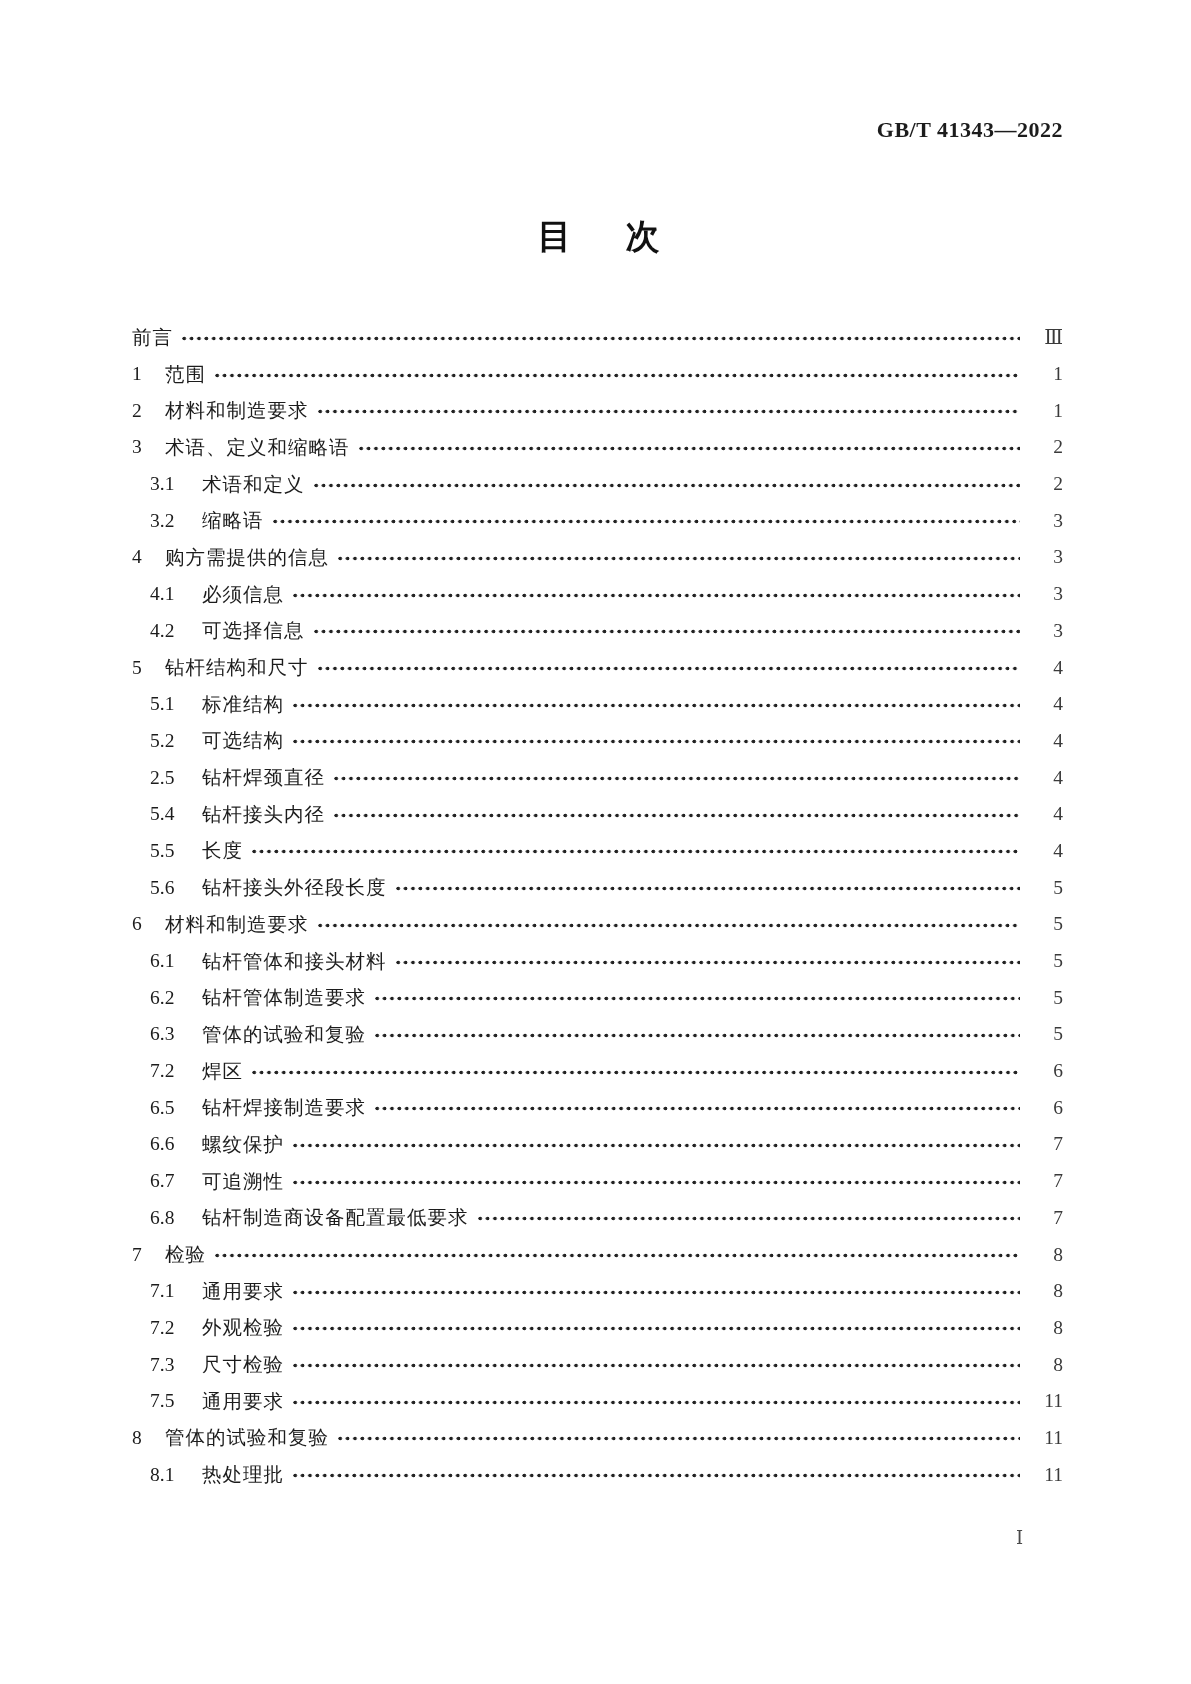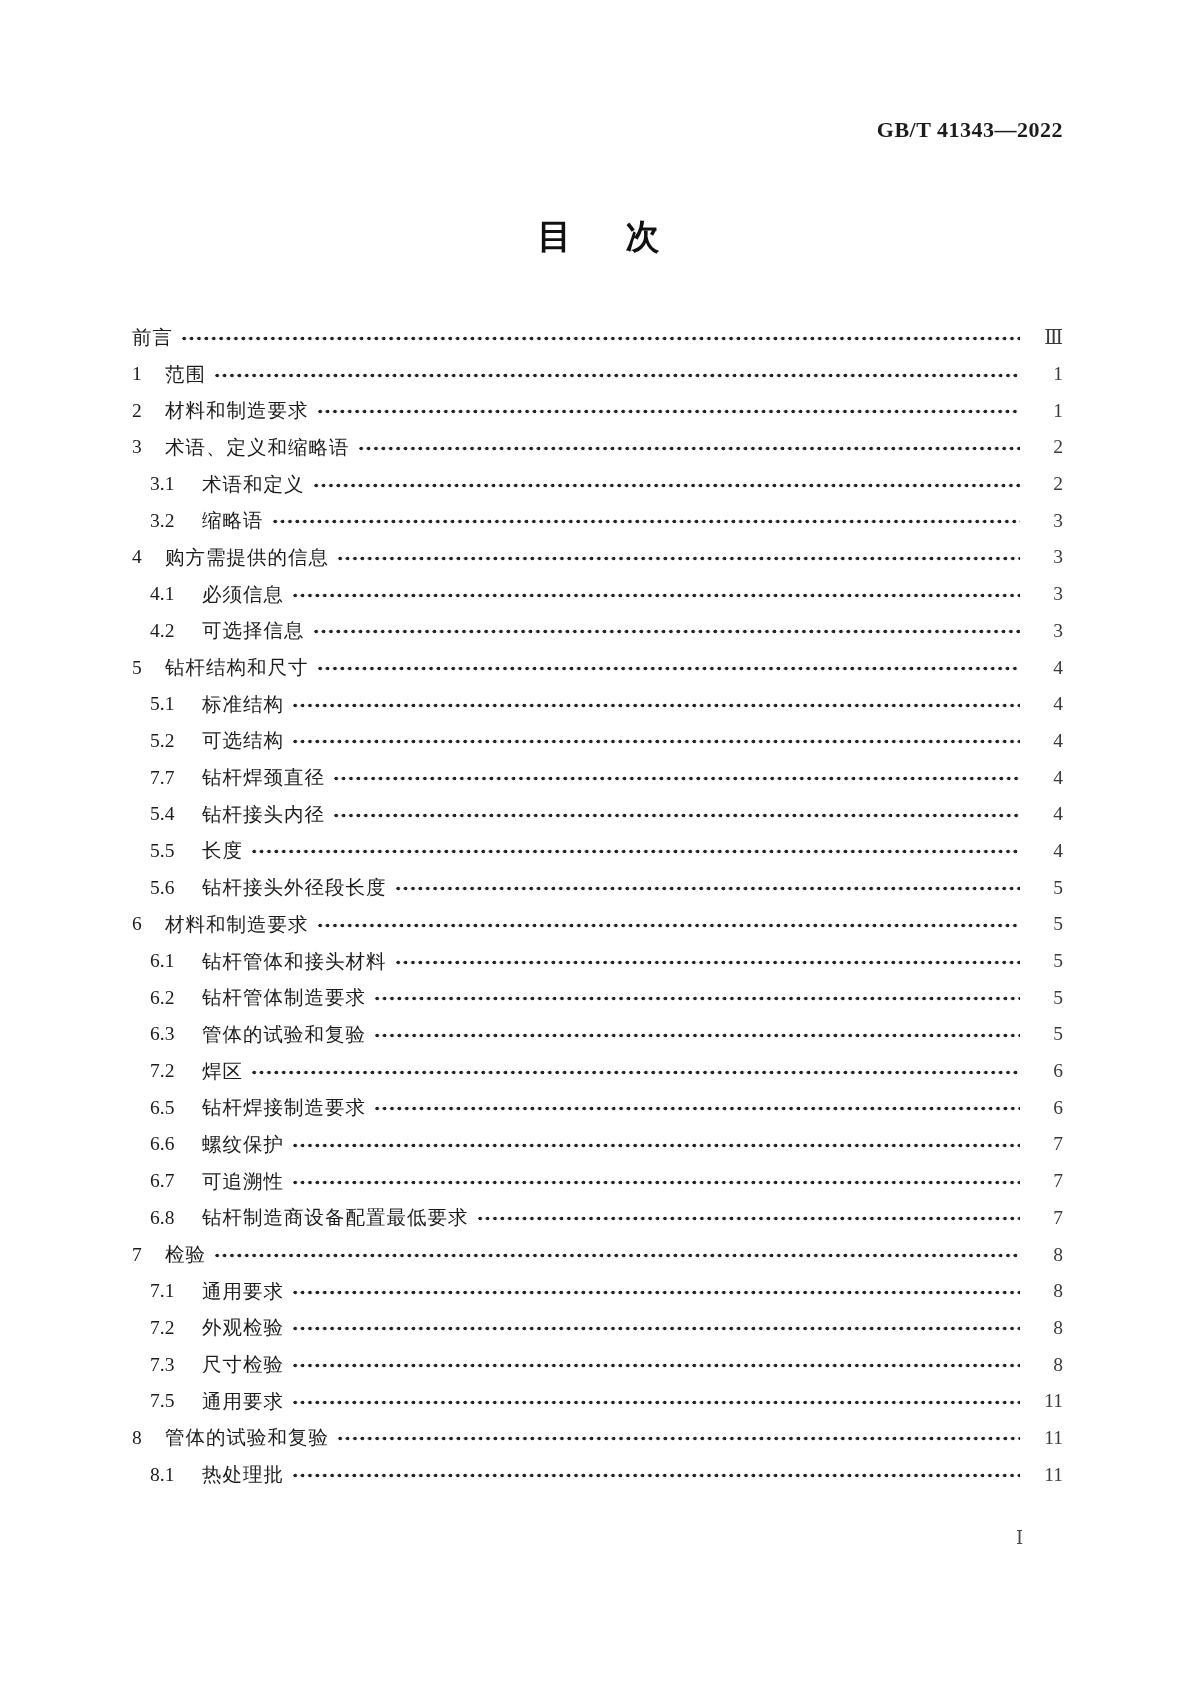--- a/index.html
+++ b/index.html
@@ -123,21 +123,21 @@
   </div>
 
   <div class="row l2">
     <span class="num">5.2</span>
     <span class="label">可选结构</span>
     <span class="dots"></span>
     <span class="pg">4</span>
   </div>
 
   <div class="row l2">
-    <span class="num">7.7</span>
+    <span class="num">2.5</span>
     <span class="label">钻杆焊颈直径</span>
     <span class="dots"></span>
     <span class="pg">4</span>
   </div>
 
   <div class="row l2">
     <span class="num">5.4</span>
     <span class="label">钻杆接头内径</span>
     <span class="dots"></span>
     <span class="pg">4</span>

